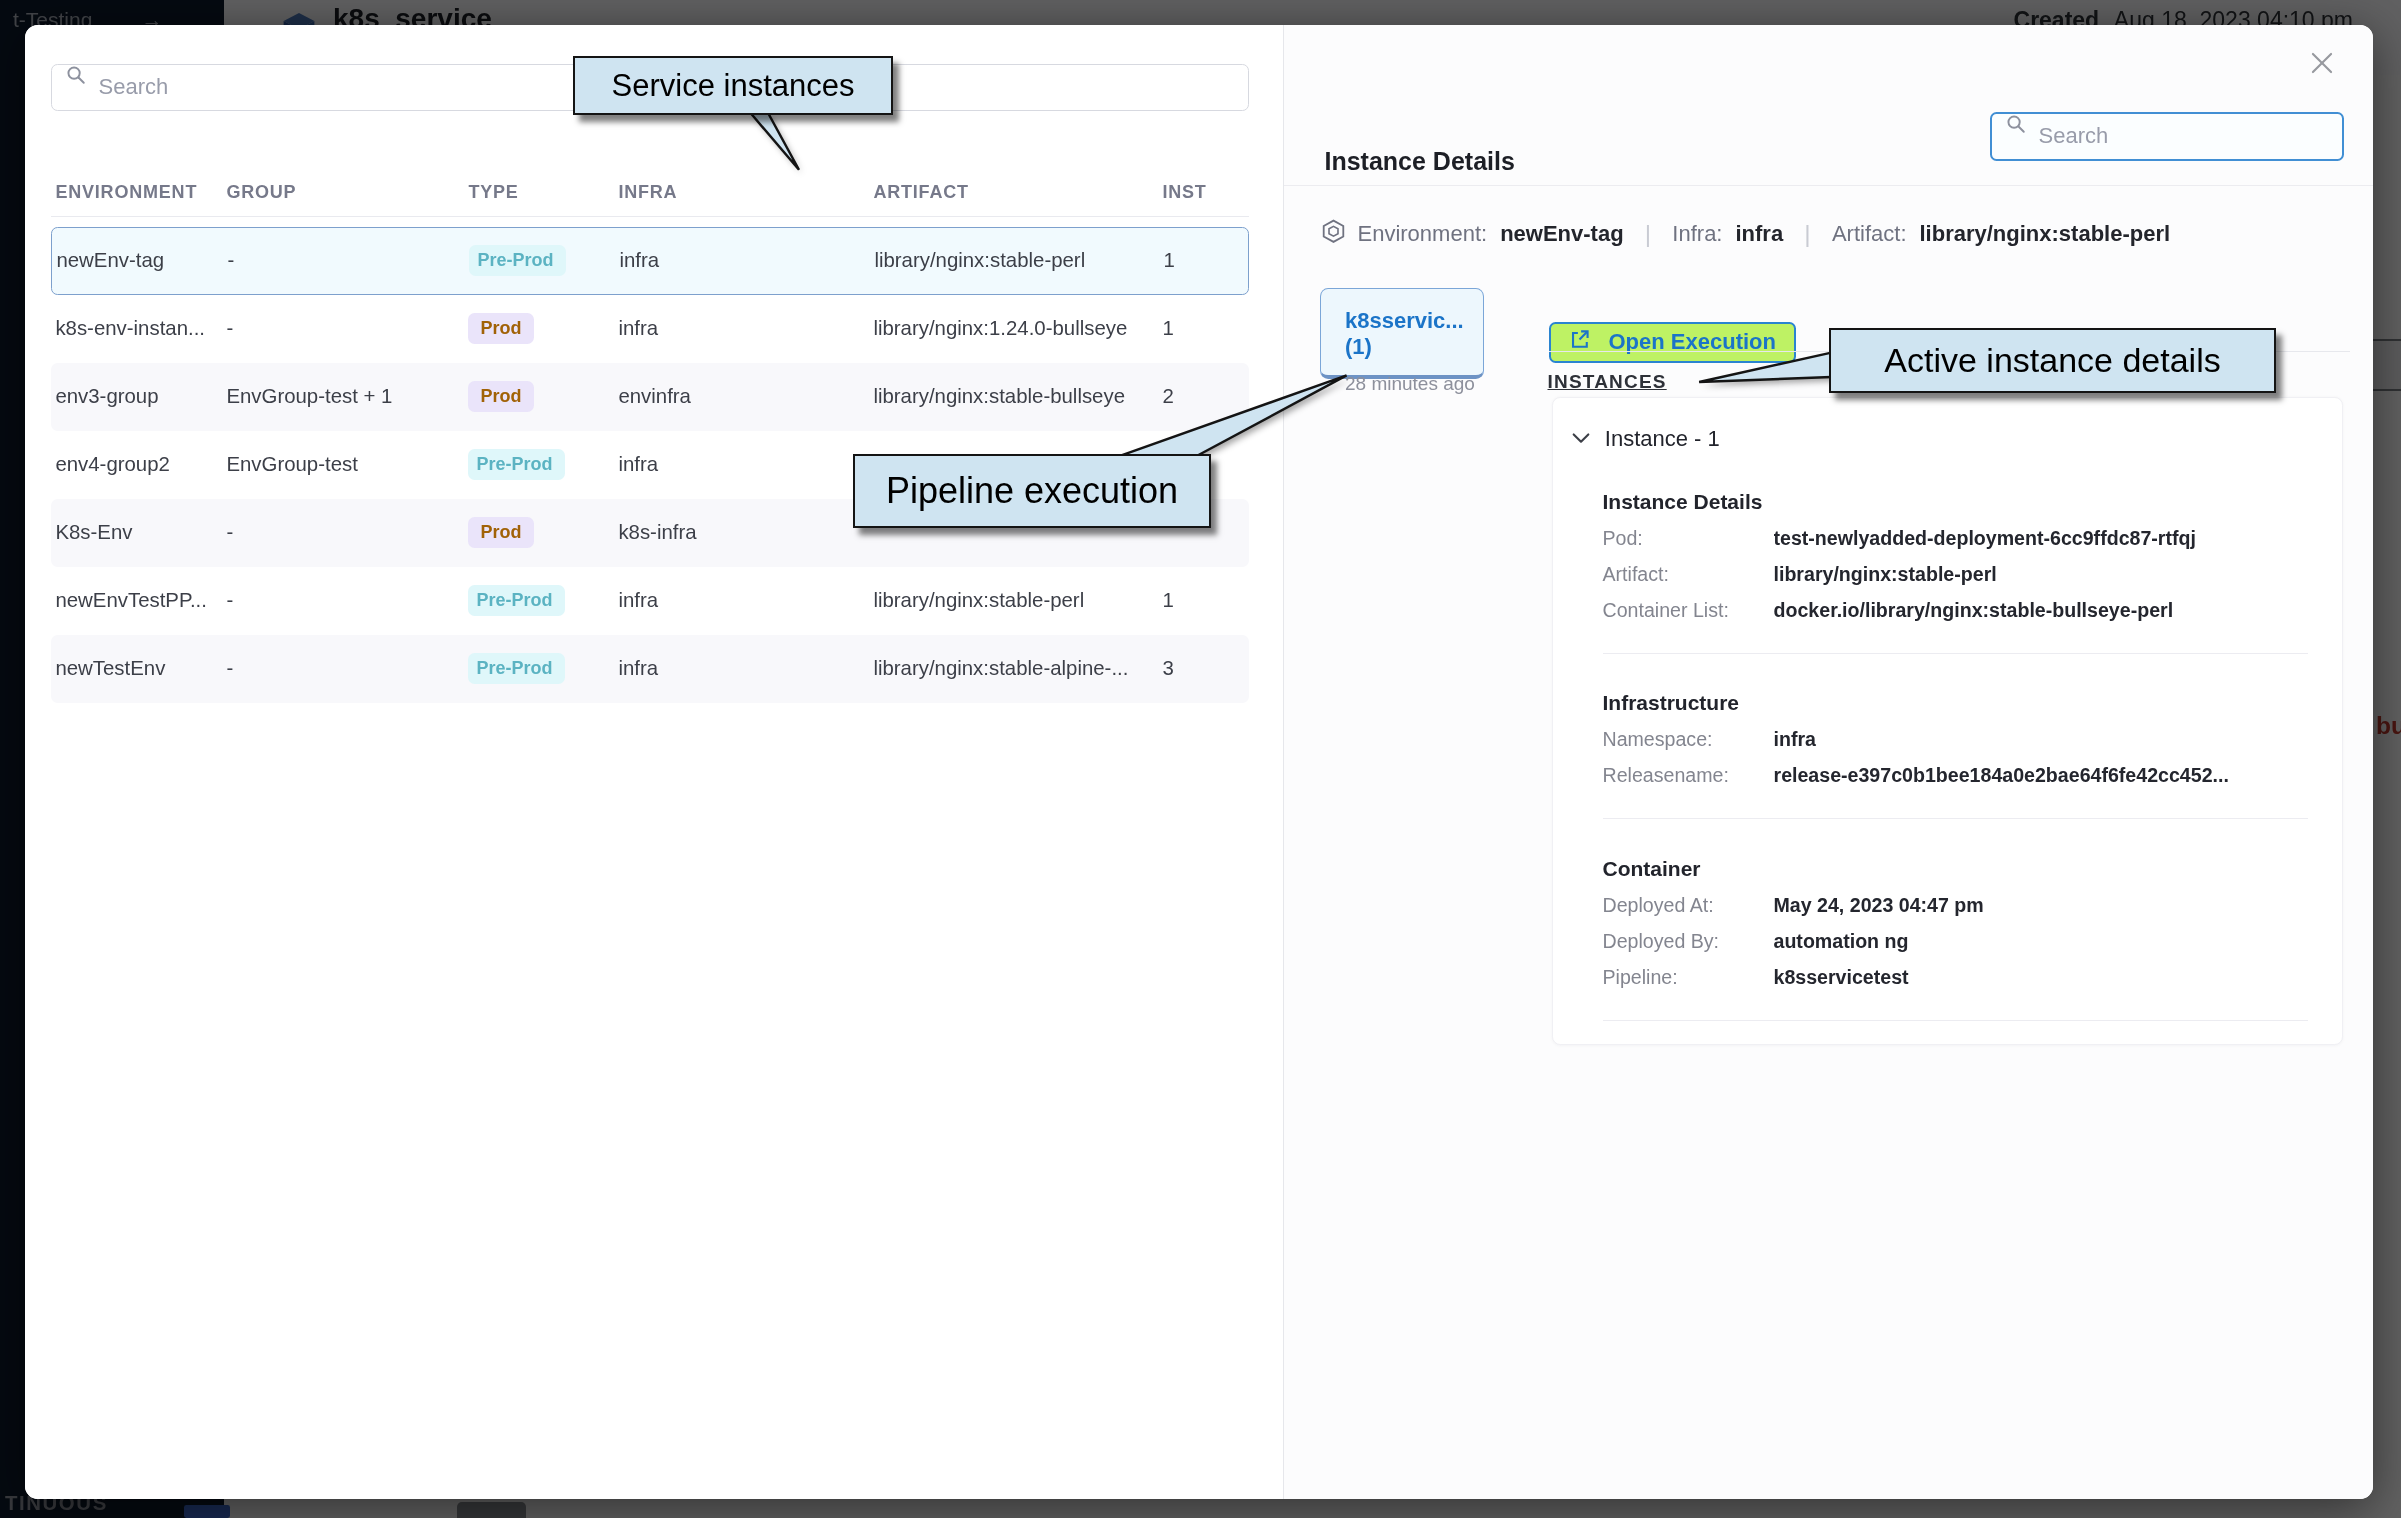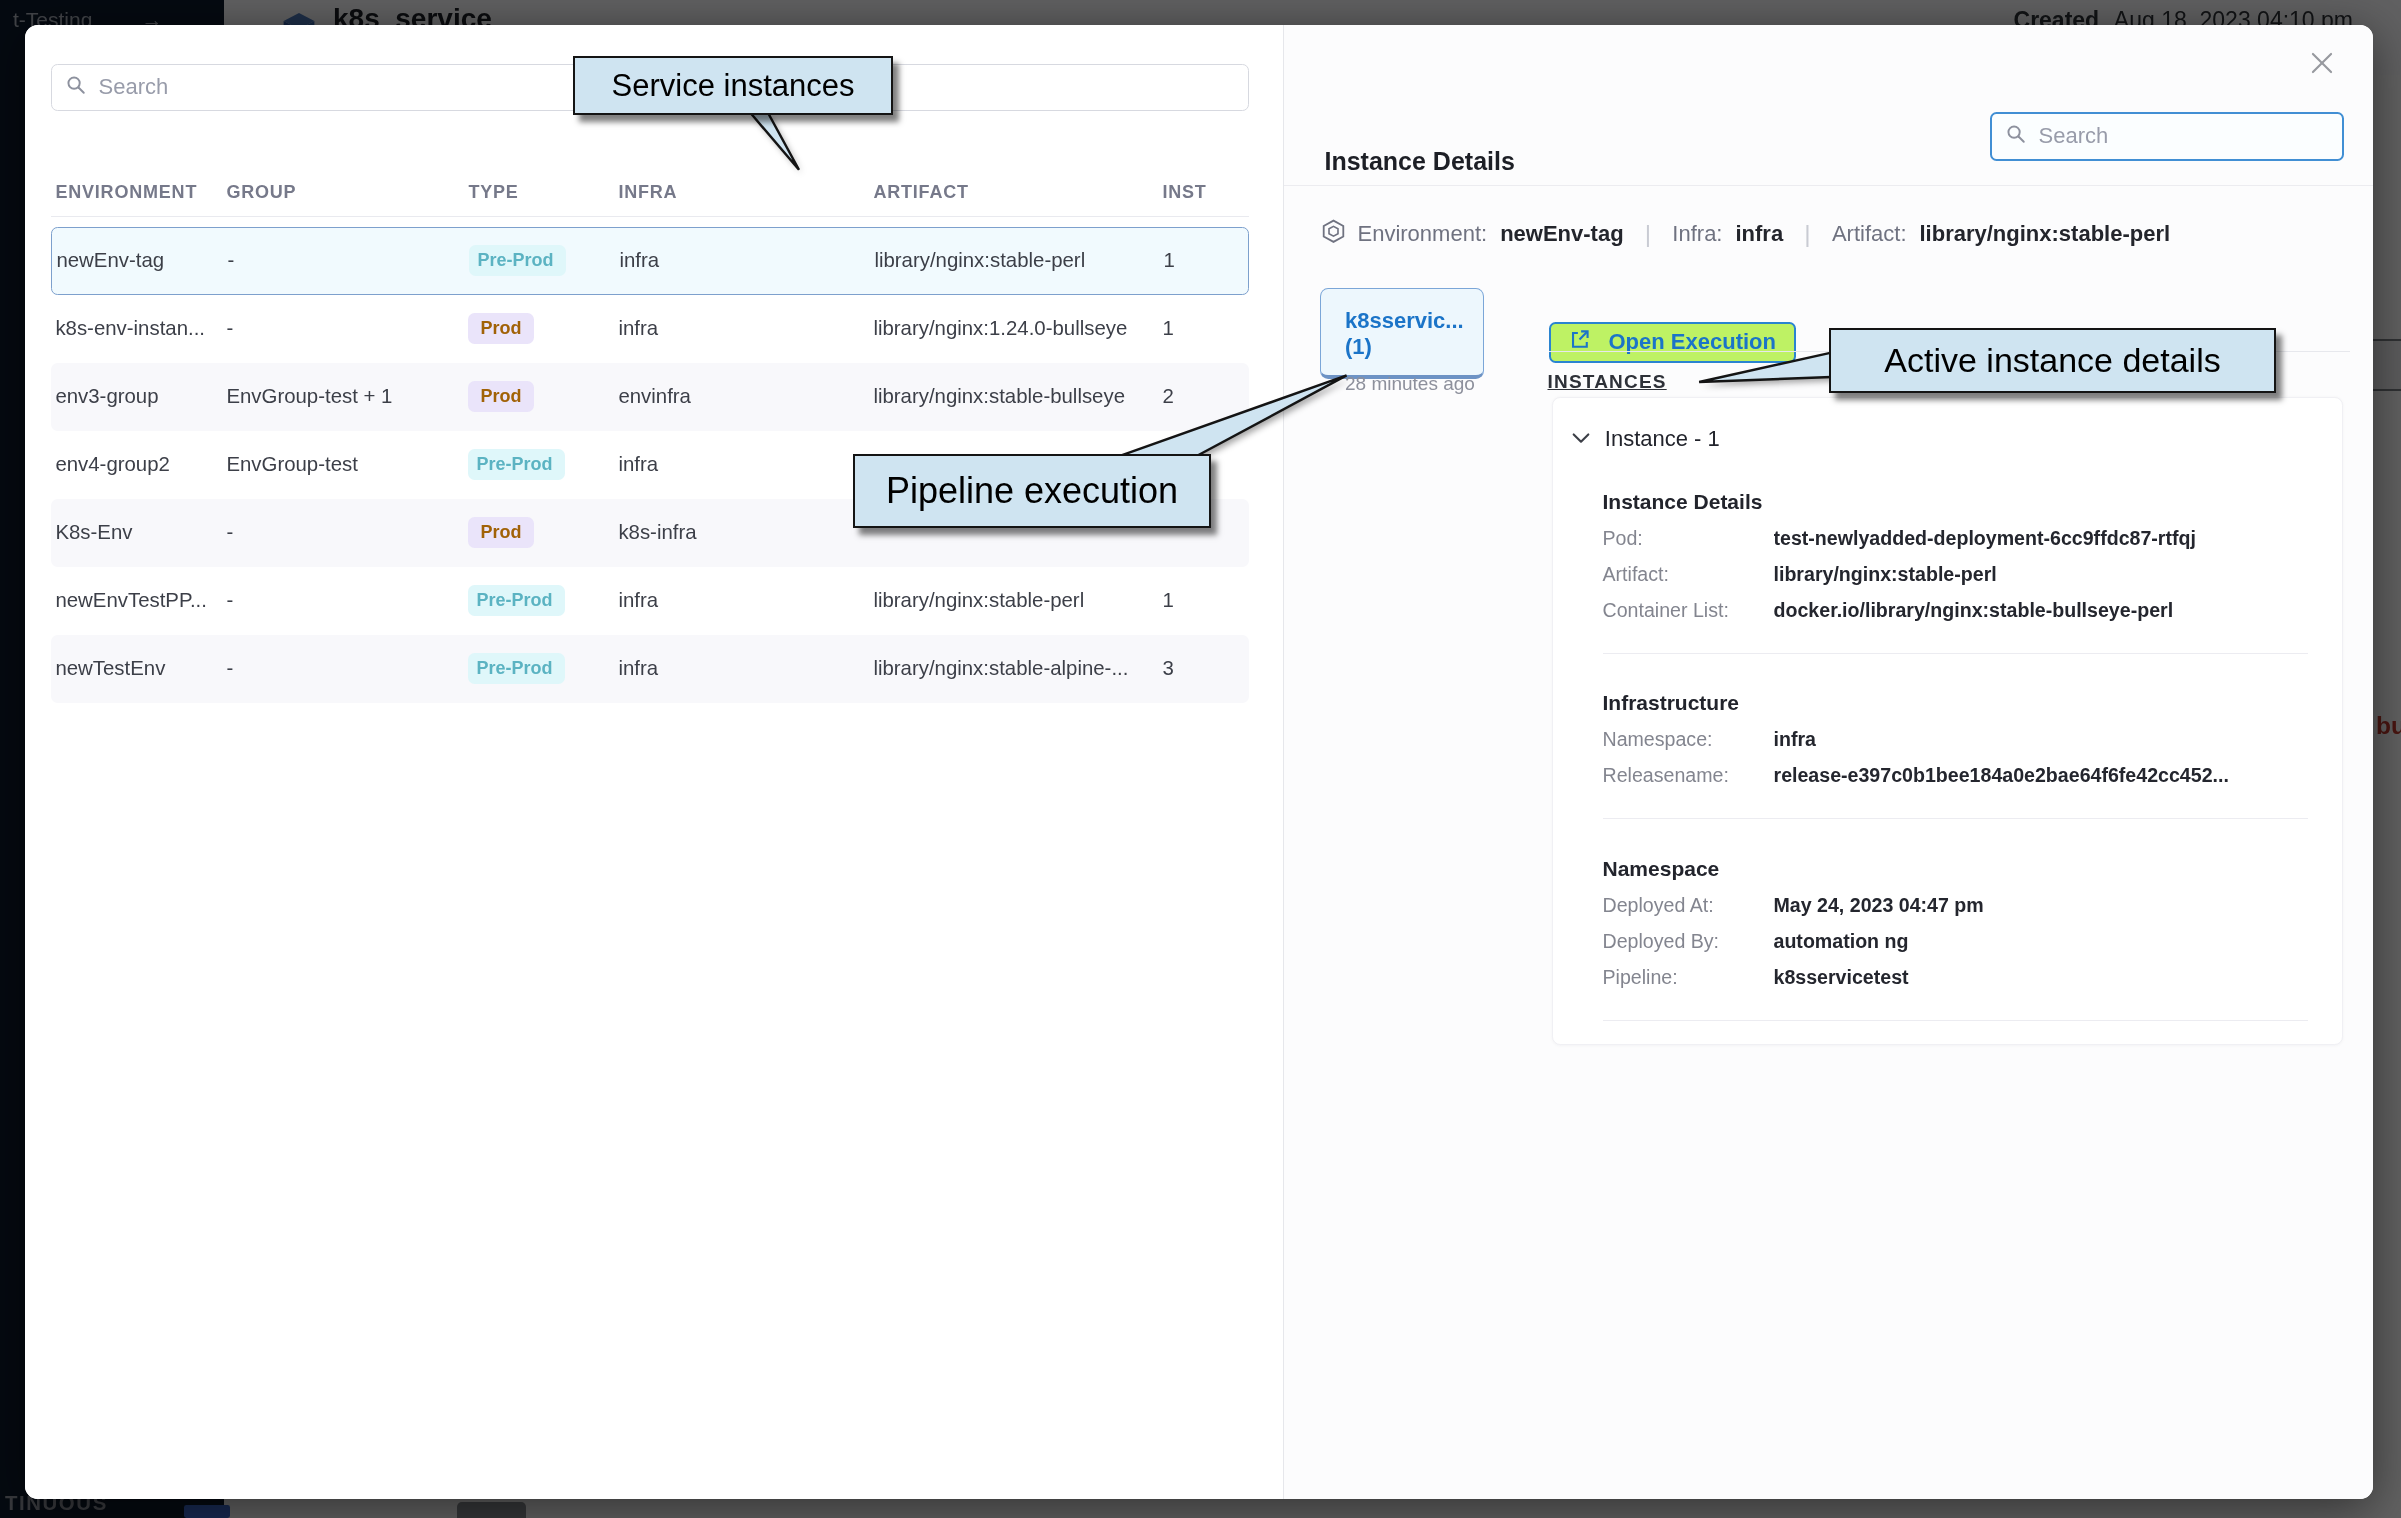--- a/index.html
+++ b/index.html
@@ -30,21 +30,21 @@
 
   .overlay { position:absolute; inset:0; background:rgba(0,0,0,0.615); }
 
   
   .modal { position:absolute; left:24.5px; top:24.5px; width:2348px; height:1474px; background:#ffffff;
     border-radius:13px; display:flex; box-shadow:0 8.2px 49px rgba(0,0,0,.5); }
 
   
   .left-pane { position:relative; width:1259px; height:100%; border-right:1.6px solid #e6e7eb;
     border-radius:13px 0 0 13px; background:#fff; }
-  .searchbox { position:absolute; display:flex; align-items:center; gap:11.4px;
+  .searchbox { position:absolute; display:flex; gap:11.4px;
     border:1.6px solid #d7d9e0; border-radius:6.5px; background:#fff; padding:0 14.7px; }
   .searchbox input { border:none; outline:none; flex:1; font-size:22px; color:#3c3f48;
     font-family:"Liberation Sans",sans-serif; background:transparent; }
   .searchbox input::placeholder { color:#989caa; }
   .search-left { left:26px; top:39px; width:1198px; height:47px; }
 
   .thead { position:absolute; left:26px; top:145px; width:1198px; height:47px;
     border-bottom:1.6px solid #e9eaef; display:grid;
     grid-template-columns:171px 242px 150px 255px 289px 1fr; padding-left:4.9px; align-items:center; }
   .thead div { font-size:18px; font-weight:bold; color:#76798a; letter-spacing:0.8px; }
@@ -304,21 +304,21 @@
           <div class="kv">
             <div class="k">Namespace:</div>
             <div class="v">infra</div>
           </div>
           <div class="kv">
             <div class="k">Releasename:</div>
             <div class="v">release-e397c0b1bee184a0e2bae64f6fe42cc452...</div>
           </div>
           <div class="sec-div"></div>
 
-          <div class="sec-h">Namespace</div>
+          <div class="sec-h">Container</div>
           <div class="kv">
             <div class="k">Deployed At:</div>
             <div class="v">May 24, 2023 04:47 pm</div>
           </div>
           <div class="kv">
             <div class="k">Deployed By:</div>
             <div class="v">automation ng</div>
           </div>
           <div class="kv">
             <div class="k">Pipeline:</div>

